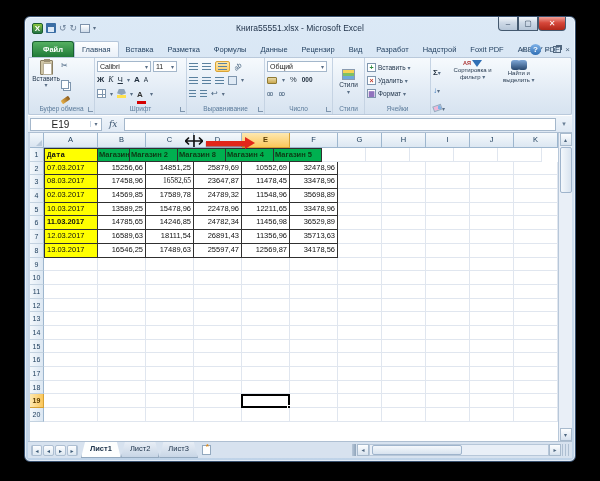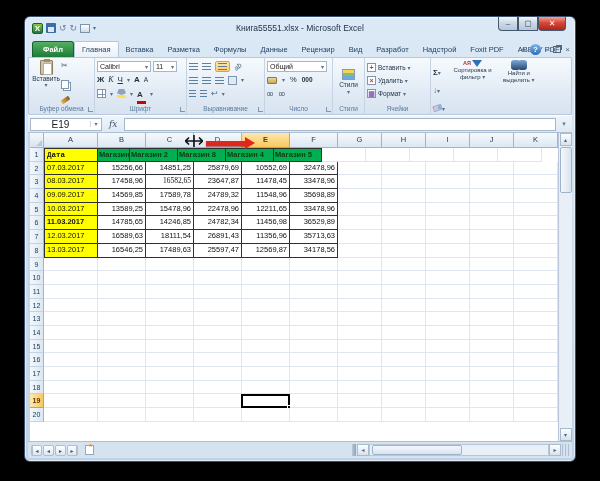--- a/index.html
+++ b/index.html
@@ -453,21 +453,21 @@
               <div class="cell tbl num" style="width: 48px;">11478,45</div>
               <div class="cell tbl num" style="width: 48px;">33478,96</div>
               <div class="cell" style="width: 44px;"></div>
               <div class="cell" style="width: 44px;"></div>
               <div class="cell" style="width: 44px;"></div>
               <div class="cell" style="width: 44px;"></div>
               <div class="cell" style="width: 44px;"></div>
             </div>
             <div class="grow">
               <div class="rh">4</div>
-              <div class="cell tbl date" style="width: 54px; border-left: 1px solid rgb(48, 48, 48);">09.09.2017</div>
+              <div class="cell tbl date" style="width: 54px; border-left: 1px solid rgb(48, 48, 48);">02.03.2017</div>
               <div class="cell tbl num" style="width: 48px;">14569,85</div>
               <div class="cell tbl num" style="width: 48px;">17589,78</div>
               <div class="cell tbl num" style="width: 48px;">24789,32</div>
               <div class="cell tbl num" style="width: 48px;">11548,96</div>
               <div class="cell tbl num" style="width: 48px;">35698,89</div>
               <div class="cell" style="width: 44px;"></div>
               <div class="cell" style="width: 44px;"></div>
               <div class="cell" style="width: 44px;"></div>
               <div class="cell" style="width: 44px;"></div>
               <div class="cell" style="width: 44px;"></div>
@@ -713,20 +713,25 @@
       </div>
     </div>
 
     <div class="sheetbar">
       <div class="tabnav">
         <div class="tnav" style="border-left-width:2px;">◂</div>
         <div class="tnav">◂</div>
         <div class="tnav">▸</div>
         <div class="tnav" style="border-right-width:2px;">▸</div>
       </div>
+      <div style="display:flex;">
+          <div class="stab active">Лист1</div>
+          <div class="stab">Лист2</div>
+          <div class="stab">Лист3</div>
+        </div>
       <div class="addsheet">
         <div class="pg"></div>
           <div class="st">*</div>
       </div>
       <div class="sb-fill"></div>
       <div class="hsplit"></div>
       <div class="harrow">◂</div>
       <div class="htrack">
         <div class="hthumb"></div>
       </div>

